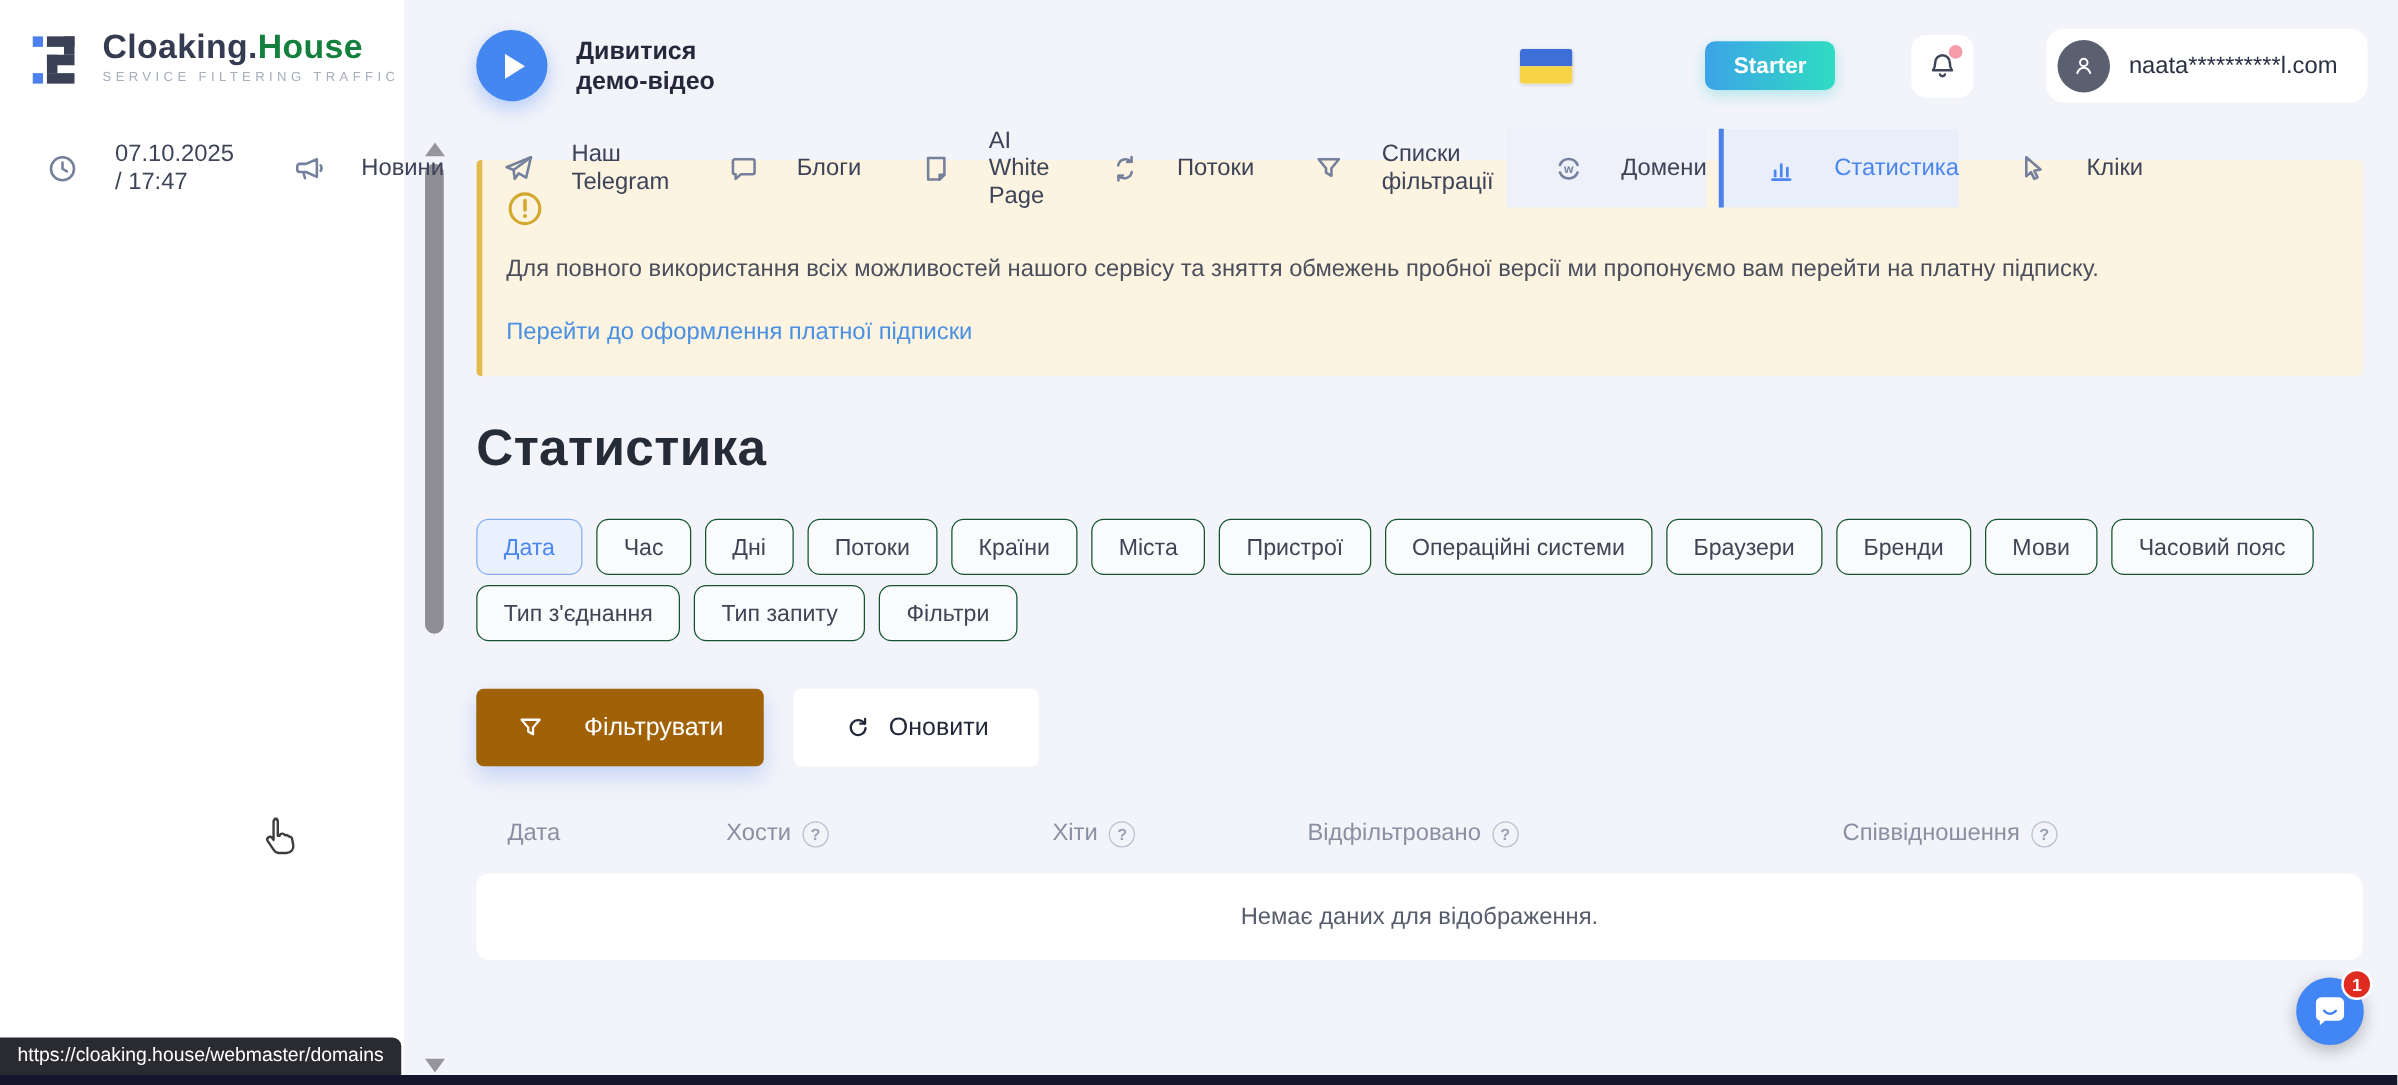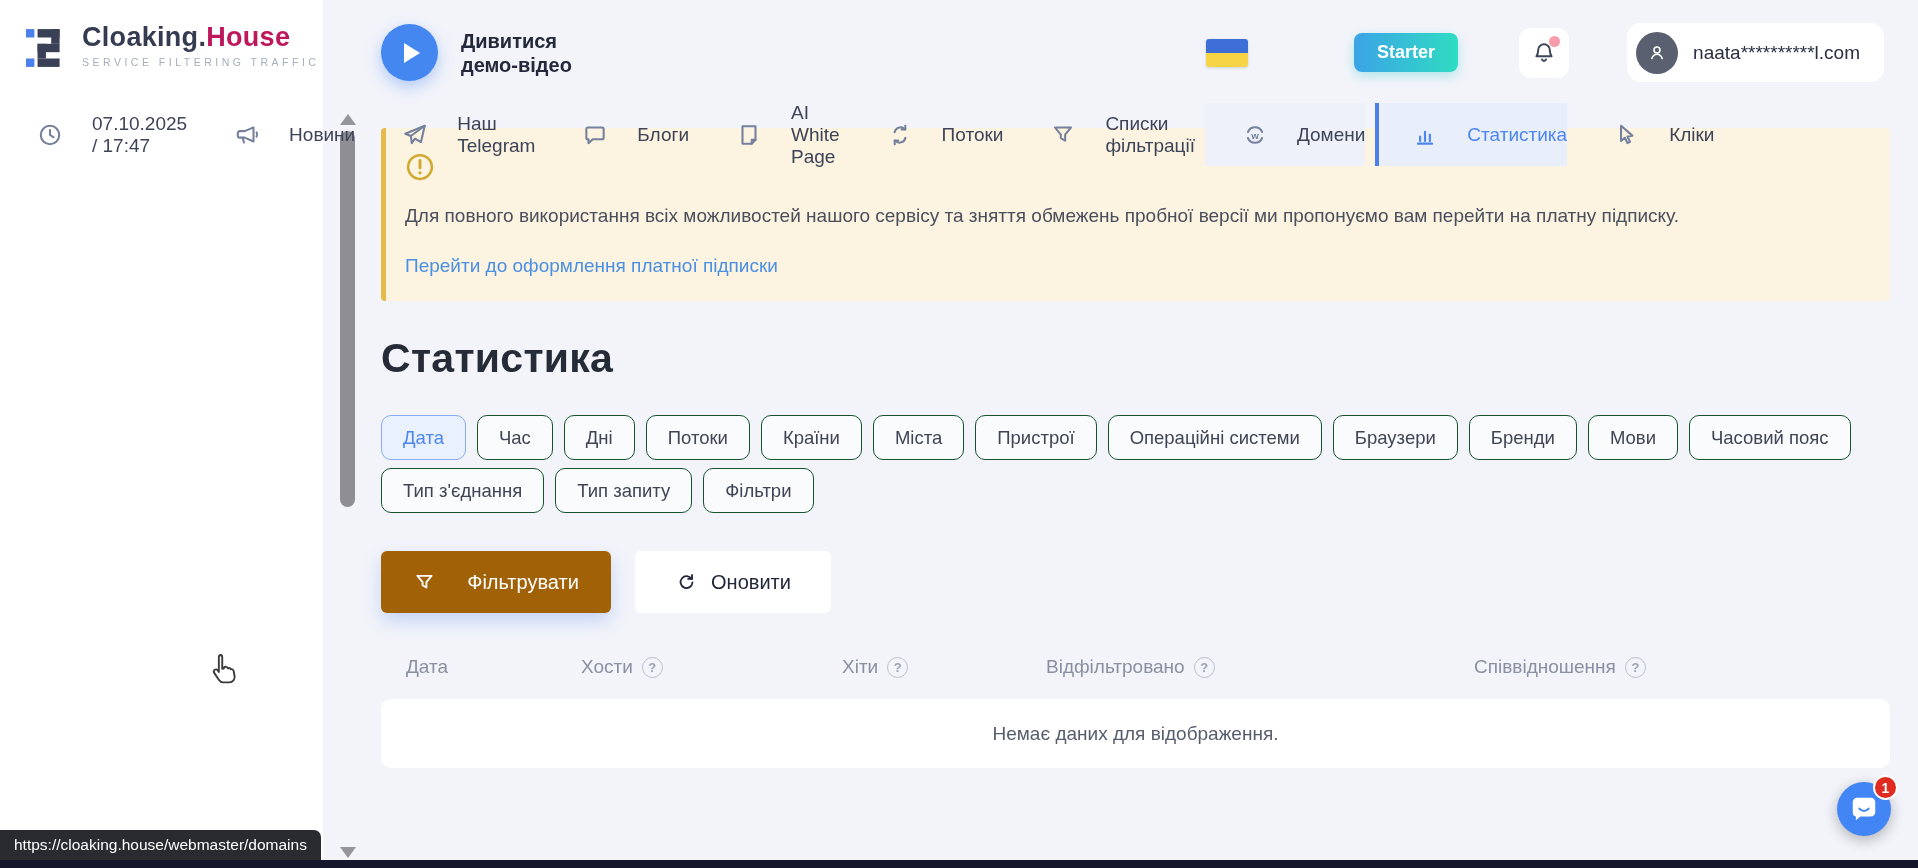--- a/index.html
+++ b/index.html
@@ -8,36 +8,36 @@
     font-family:"Liberation Sans", sans-serif;
     background:#f3f4fa;
     position:relative;
     color:#2b3040;
   }
   
   .sidebar { position:absolute; left:0; top:0; width:323px; height:860px; background:#ffffff; z-index:2; }
   .logo-row { display:flex; align-items:flex-start; gap:14px; padding:22px 0 0 26px; }
   .logo-mark { flex:0 0 auto; margin-top:3px; }
   .brand-line { font-size:27px; font-weight:700; color:#353b50; letter-spacing:.3px; }
-  .brand-accent { color:#be185d; }
+  .brand-accent { color:#15803d; }
   .tagline { font-size:10.5px; letter-spacing:3.5px; color:#a6adbb; margin-top:3px; white-space:nowrap; }
   .nav { margin-top:32px; display:flex; flex-direction:row; gap:10px; }
   .nav-item { height:63px; display:flex; align-items:center; gap:29px; padding-left:37px; cursor:pointer;
               font-size:19px; font-weight:500; color:#3d4458; }
   .nav-item .ni-icon { width:26px; height:26px; flex:0 0 auto; display:flex; align-items:center; justify-content:center; }
   .nav-item.hovered { background:#eef1f9; }
   .nav-item.active { background:#e9eefb; border-left:4px solid #4c80ea; padding-left:33px; color:#4c86ee; }
   
   .sb-arrow { position:absolute; left:340px; width:0; height:0; border-left:8px solid transparent; border-right:8px solid transparent; }
   .sb-arrow.up { top:114px; border-bottom:11px solid #95959b; }
   .sb-arrow.down { top:847px; border-top:11px solid #95959b; }
   .sb-thumb { position:absolute; left:340px; top:131px; width:15px; height:376px; background:#8e8e94; border-radius:8px; }
   
   .main { position:absolute; left:323px; top:0; right:0; height:860px; }
-  .topbar { height:105px; display:flex; align-items:center; padding:0 34px 0 58px; }
+  .topbar { height:105px; display:flex; align-items:center; padding:0 24px 0 58px; }
   .play-btn { width:57px; height:57px; border-radius:50%; background:#4587f1; display:flex; align-items:center; justify-content:center;
               box-shadow:0 6px 16px rgba(69,135,241,.38); cursor:pointer; flex:0 0 auto; }
   .play-tri { width:0; height:0; border-top:10px solid transparent; border-bottom:10px solid transparent; border-left:16px solid #ffffff; margin-left:5px; }
   .demo-label { margin-left:23px; font-size:20px; font-weight:700; color:#23283a; line-height:24px; }
   .tb-right { margin-left:auto; display:flex; align-items:center;gap:32px; }
   .flag { width:42px; height:28px; border-radius:3px; overflow:hidden; margin-right:74px; cursor:pointer; box-shadow:0 1px 3px rgba(0,0,0,.15); }
   .flag-top { height:14px; background:#3e6fd9; }
   .flag-bottom { height:14px; background:#f7d346; }
   .plan-btn { min-width:104px; height:39px; padding:0 16px; border:none; border-radius:8px; cursor:pointer;
               background:linear-gradient(90deg,#3ba4e7,#2fdcc2); color:#fff; font-weight:700; font-size:18px;

